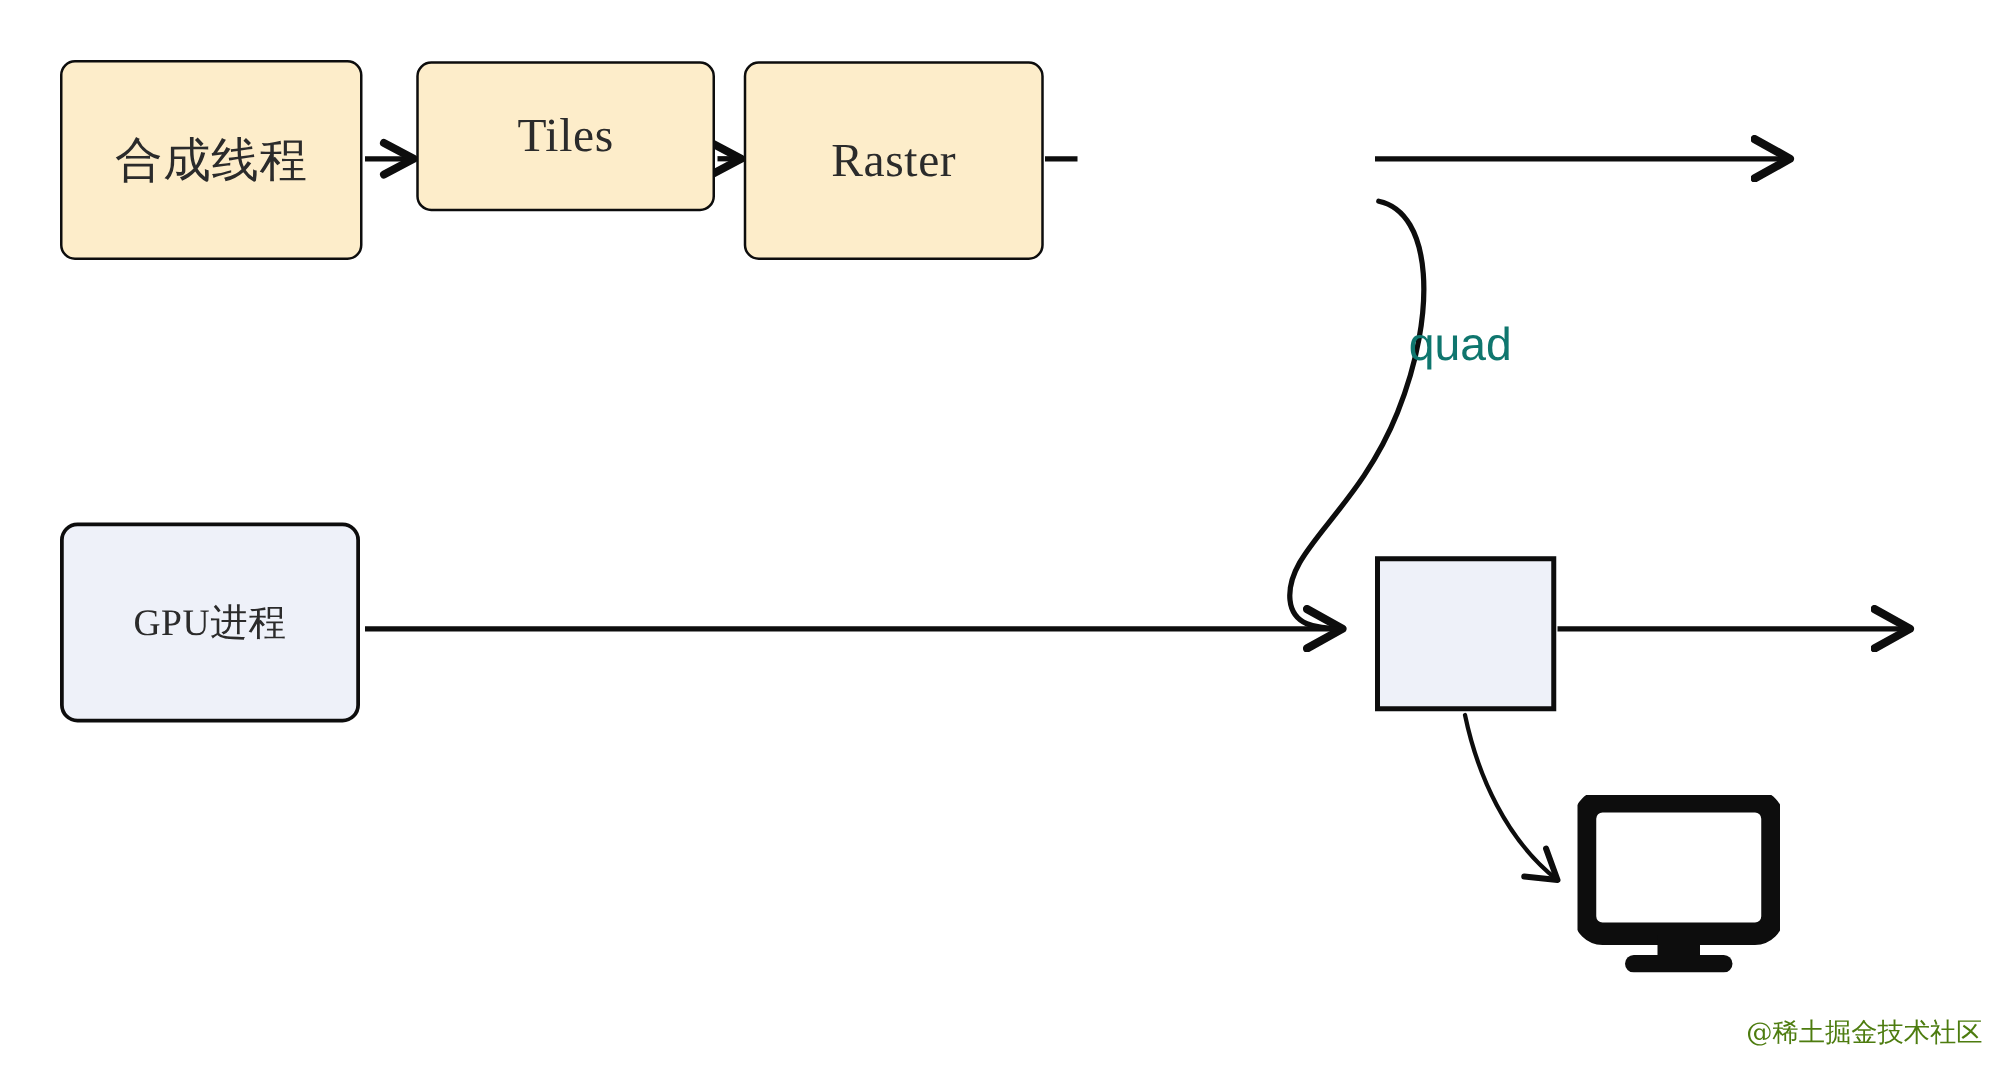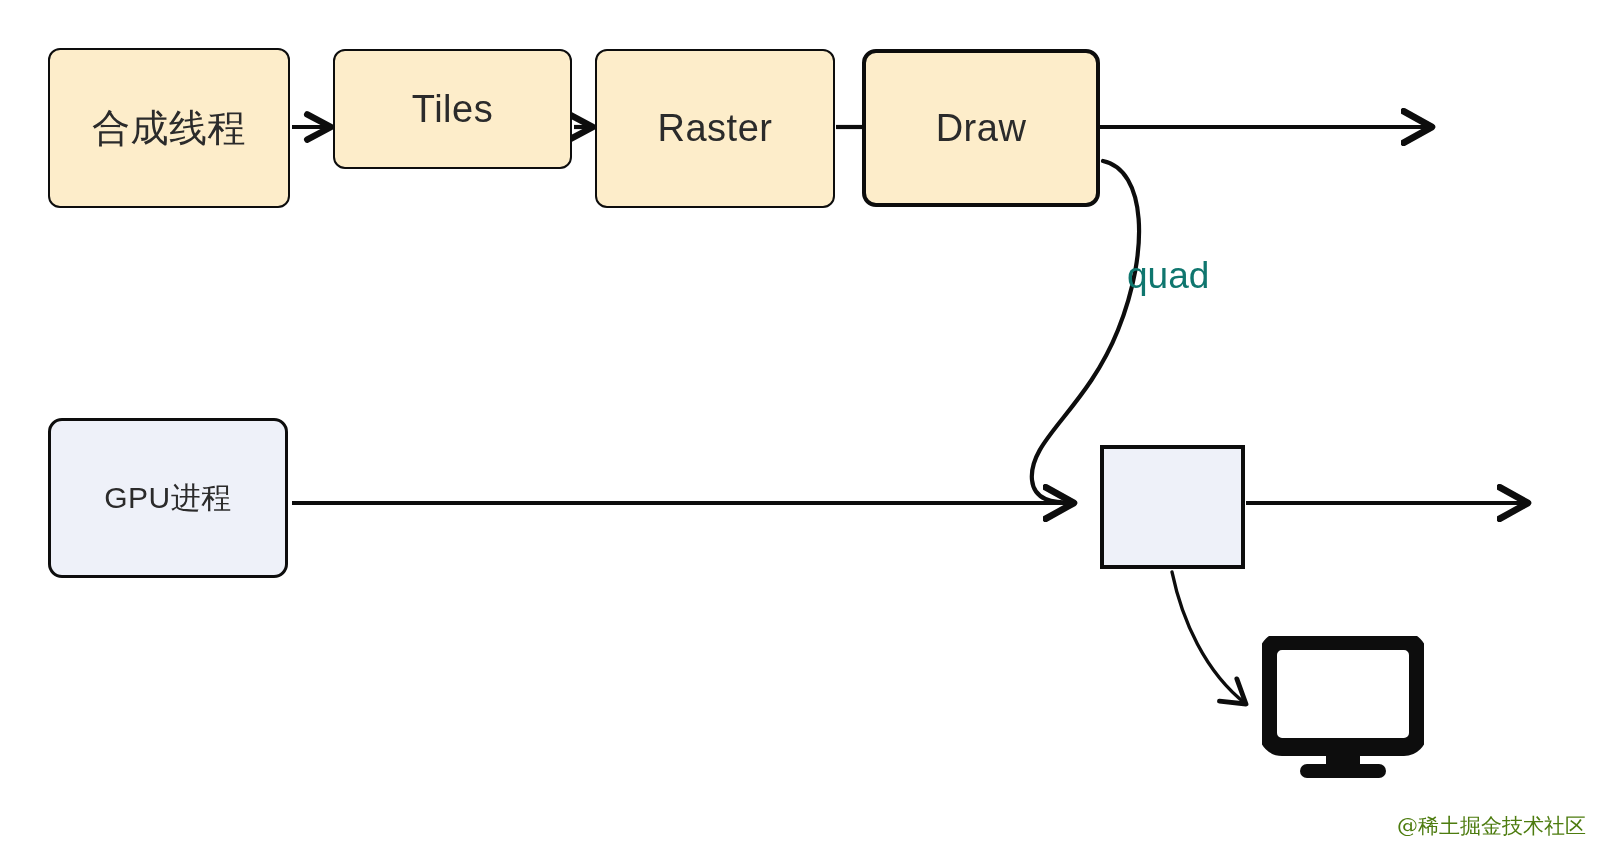--- a/index.html
+++ b/index.html
@@ -30,20 +30,21 @@
   }
   .node {
     position: absolute;
     box-sizing: border-box;
     display: flex;
     align-items: center;
     justify-content: center;
     color: #2b2b2b;
     letter-spacing: 0.5px;
     user-select: none;
+    font-family: Liberation Serif, serif;
   }
   .node.stage {
     background: #fdedca;
     border: 2px solid #0d0d0d;
     border-radius: 12px;
     font-size: 38px;
   }
   .node.stage.emphasis {
     border-width: 4px;
     border-radius: 14px;
@@ -126,23 +127,20 @@
   </div>
 
   <div class="node stage" style="left:333px; top:49px; width:239px; height:120px;">
     <span>Tiles</span>
   </div>
 
   <div class="node stage" style="left:595px; top:49px; width:240px; height:159px;">
     <span>Raster</span>
   </div>
 
-  <div class="node stage emphasis" style="left:862px; top:49px; width:238px; height:158px;">
-    <span>Draw</span>
-  </div>
 
   <div class="node proc" style="left:48px; top:418px; width:240px; height:160px;">
     <span>GPU进程</span>
   </div>
 
   <div class="node frame-buffer" style="left:1100px; top:445px; width:145px; height:124px;">
     <span></span>
   </div>
 
   <div class="edge-label" style="left:1127px; top:255px;">

